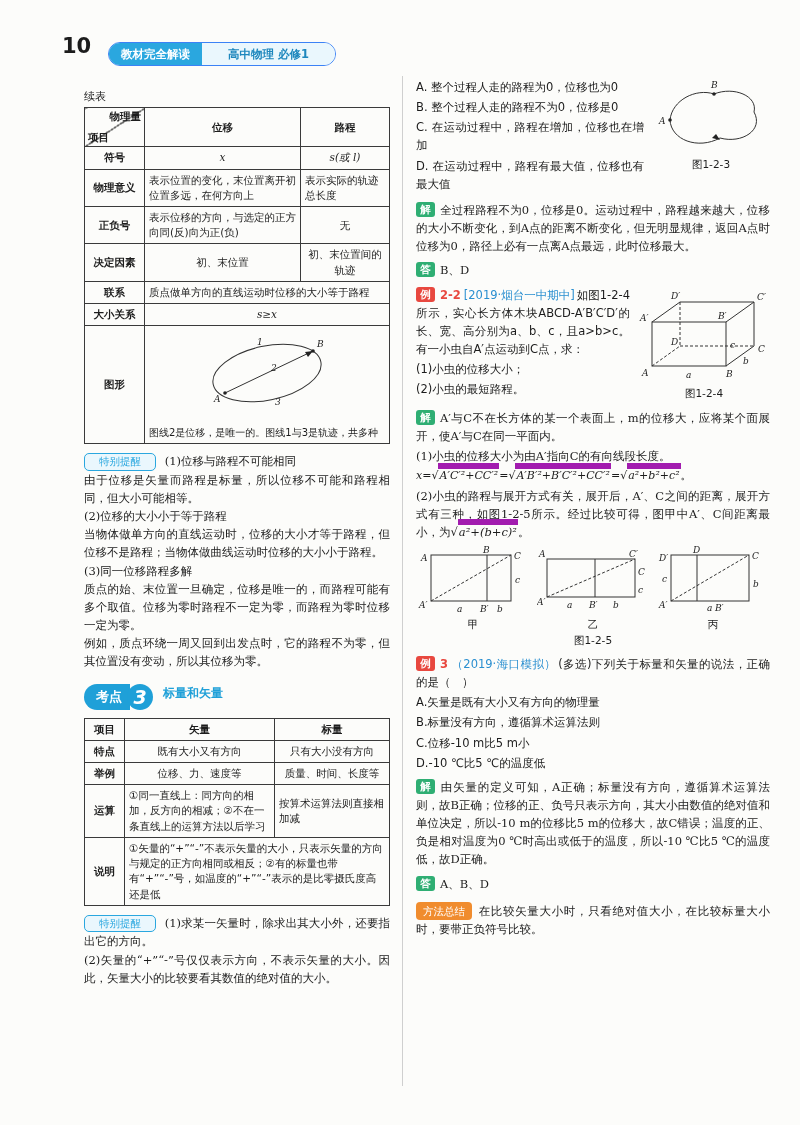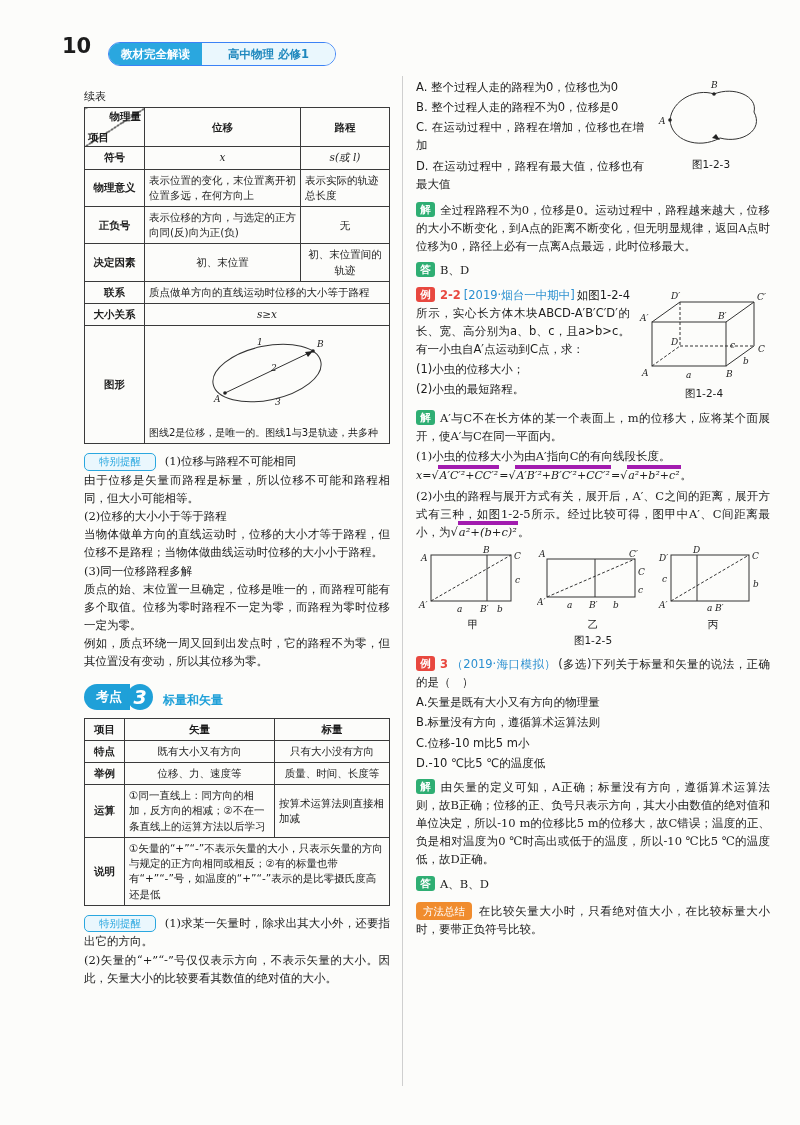--- a/index.html
+++ b/index.html
@@ -23,21 +23,21 @@
   .corner{position:relative;height:32px;padding:0;background:linear-gradient(to bottom right,transparent calc(50% - 0.6px),#3a3a3a calc(50% - 0.6px),#3a3a3a calc(50% + 0.6px),transparent calc(50% + 0.6px));}
   .corner .ct{position:absolute;top:1px;right:3px;font-weight:bold;}
   .corner .cb{position:absolute;bottom:1px;left:3px;font-weight:bold;}
   .figcell{padding:4px;}
   .figcap{font-size:10px;text-align:left;margin-top:2px;}
 
   .tip{margin-top:8px;font-family:"DejaVu Serif",serif;font-size:11.5px;}
   .tip-label{display:inline-block;border:1px solid #2aa7df;color:#2aa7df;background:#eaf7fd;border-radius:5px;padding:0 14px;font-size:10.5px;font-family:"DejaVu Sans",sans-serif;margin-right:5px;line-height:1.5;}
   .tip div{margin:0;}
 
-  .kaodian{display:flex;align-items:flex-end;margin:13px 0 8px;}
+  .kaodian{display:flex;align-items:flex-start;margin:13px 0 8px;}
   .kd-tag{background:#1fa0d8;color:#fff;font-weight:bold;padding:3px 8px 3px 12px;border-radius:13px 0 0 13px;font-size:13px;height:20px;line-height:20px;}
   .kd-num{background:#1fa0d8;color:#fff;font-weight:bold;font-size:19px;font-style:italic;width:26px;height:26px;line-height:26px;text-align:center;border-radius:50%;margin-left:-3px;}
   .kd-title{color:#1fa0d8;font-weight:bold;font-size:12px;margin-left:10px;}
 
   .badge{display:inline-block;min-width:15px;height:15px;line-height:15px;border-radius:3px;color:#fff;text-align:center;font-size:10.5px;font-weight:bold;padding:0 2px;margin-right:5px;vertical-align:1px;}
   .badge.green{background:#2fae73;}
   .badge.red{background:#e8483f;}
   .exnum{color:#e8483f;font-weight:bold;margin-right:3px;}
   .src{color:#2a8fd0;margin-right:2px;}
   .para{margin:2px 0;}
@@ -48,21 +48,21 @@
   svg text{font-size:9px;fill:#222;font-style:italic;font-family:"DejaVu Serif",serif;}
   svg path,svg rect,svg line,svg ellipse{fill:none;stroke:#333;stroke-width:1;}
   svg .dash{stroke-dasharray:3,2;}
   svg .dot{fill:#222;stroke:none;}
 
   .fig5row{display:flex;justify-content:space-between;margin-top:4px;}
   .f5{text-align:center;font-size:10.5px;width:114px;line-height:1.2;}
   .fig5cap{text-align:center;font-size:10.5px;margin-top:2px;}
 
   .rad{white-space:nowrap;}
-  .radi{border-top:4px solid #a21caf;padding:0 1px;font-style:italic;font-family:"DejaVu Serif",serif;}
+  .radi{border-top:6px solid #a21caf;padding:0 1px;font-style:italic;font-family:"DejaVu Serif",serif;}
   .formula{margin:2px 0;font-size:11px;}
 
   .summary{margin-top:9px;font-family:"DejaVu Serif",serif;}
   .sum-label{display:inline-block;background:#f08c2e;color:#fff;border-radius:4px;padding:1px 7px;font-size:10.5px;font-family:"DejaVu Sans",sans-serif;margin-right:6px;}
 </style>
 </head>
 <body>
 
 <div class="page">
   <div class="pageno">10</div>

